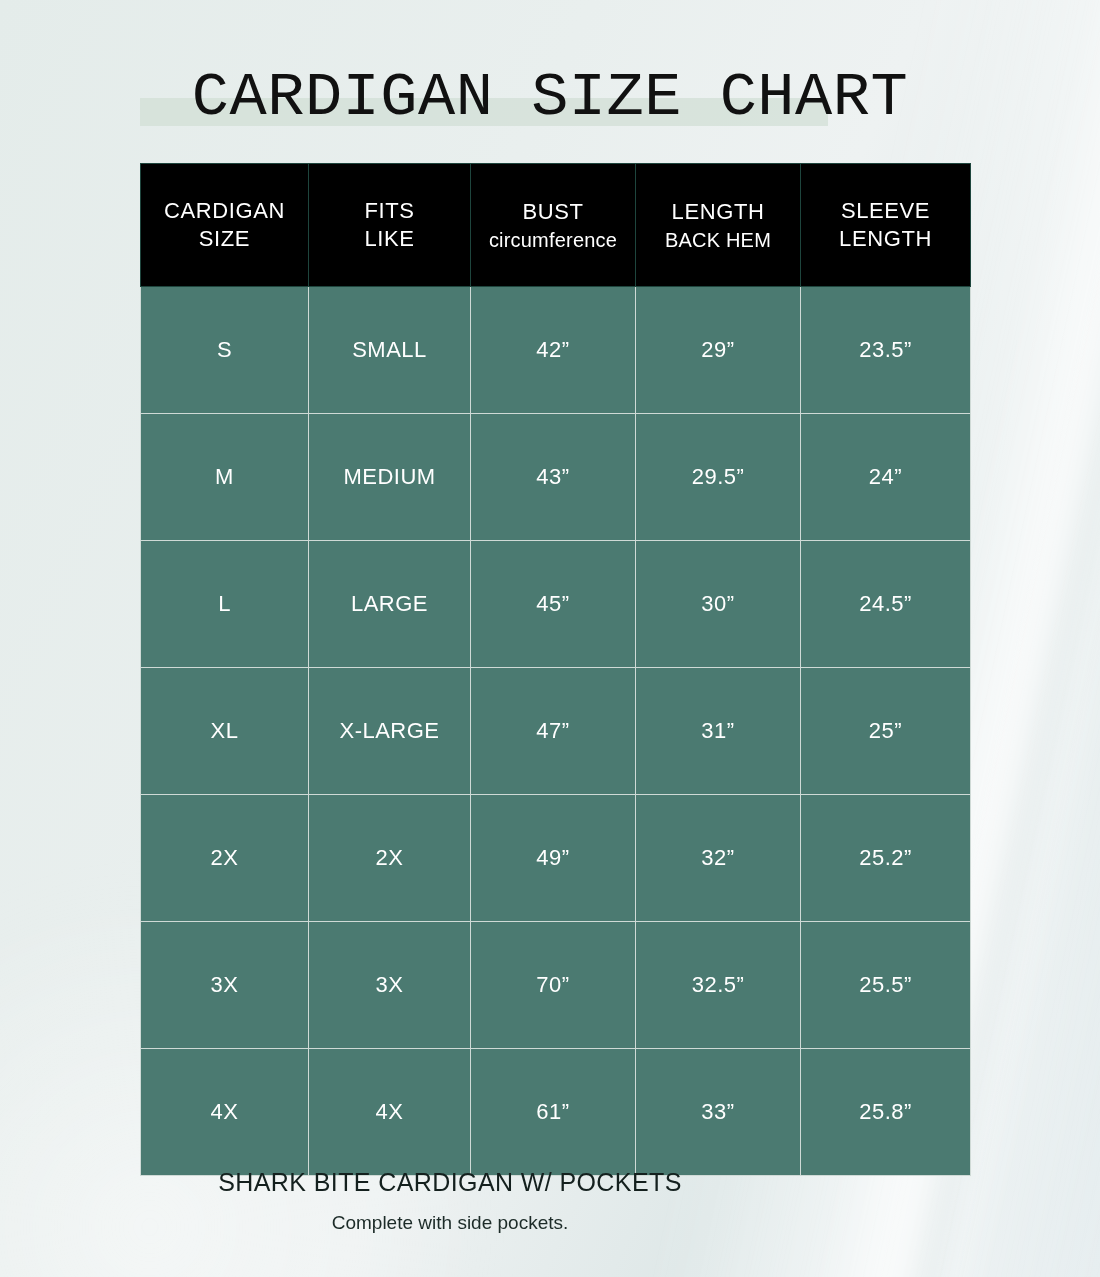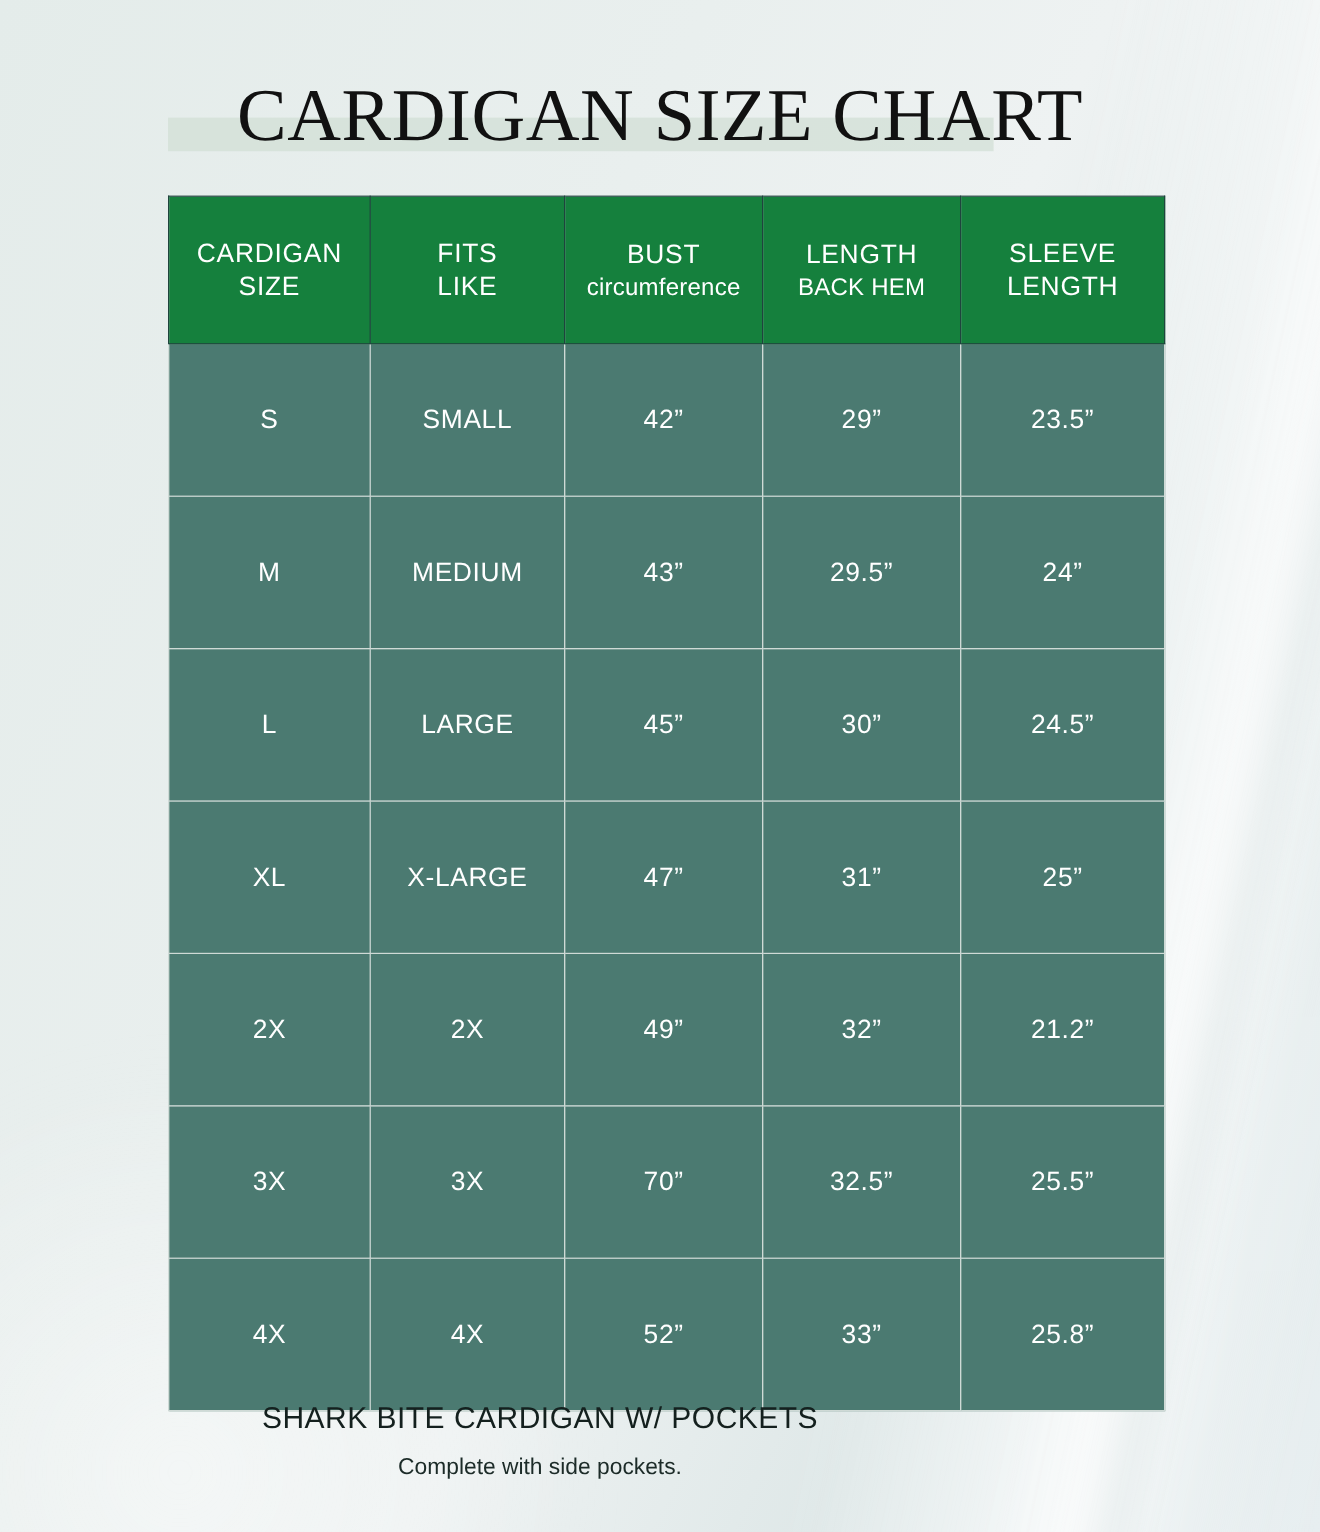--- a/index.html
+++ b/index.html
@@ -68,21 +68,21 @@
     position: absolute;
     top: 20px;
     left: 0;
     width: 1100px;
     text-align: center;
     font-size: 62px;
     letter-spacing: 0.5px;
     color: #111111;
     font-weight: 400;
     z-index: 2;
-    font-family: Liberation Serif, serif;
+    font-family: Liberation Mono, monospace;
   }
 
   .table-wrap {
     position: absolute;
     left: 140px;
     top: 163px;
     width: 830px;
     z-index: 2;
   }
 
@@ -92,21 +92,21 @@
     table-layout: fixed;
   }
   table.size-table th,
   table.size-table td {
     border: 1px solid #cfdad6;
     text-align: center;
     color: #ffffff;
     font-weight: 400;
   }
   table.size-table thead th {
-    background: #15803d;
+    background: #000000;
     height: 122px;
     padding: 0 4px;
     vertical-align: middle;
     border-color: #1e453d;
   }
   .th-main {
     display: block;
     font-size: 22px;
     letter-spacing: 0.6px;
     line-height: 1.28;
@@ -225,33 +225,33 @@
           <td>X-LARGE</td>
           <td>47”</td>
           <td>31”</td>
           <td>25”</td>
         </tr>
         <tr>
           <td>2X</td>
           <td>2X</td>
           <td>49”</td>
           <td>32”</td>
-          <td>21.2”</td>
+          <td>25.2”</td>
         </tr>
         <tr>
           <td>3X</td>
           <td>3X</td>
           <td>70”</td>
           <td>32.5”</td>
           <td>25.5”</td>
         </tr>
         <tr>
           <td>4X</td>
           <td>4X</td>
-          <td>52”</td>
+          <td>61”</td>
           <td>33”</td>
           <td>25.8”</td>
         </tr>
       </tbody>
     </table>
   </div>
 
   <div class="footer">
     <div class="footer-title">SHARK BITE CARDIGAN W/ POCKETS</div>
     <div class="footer-line">Complete with side pockets.</div>

